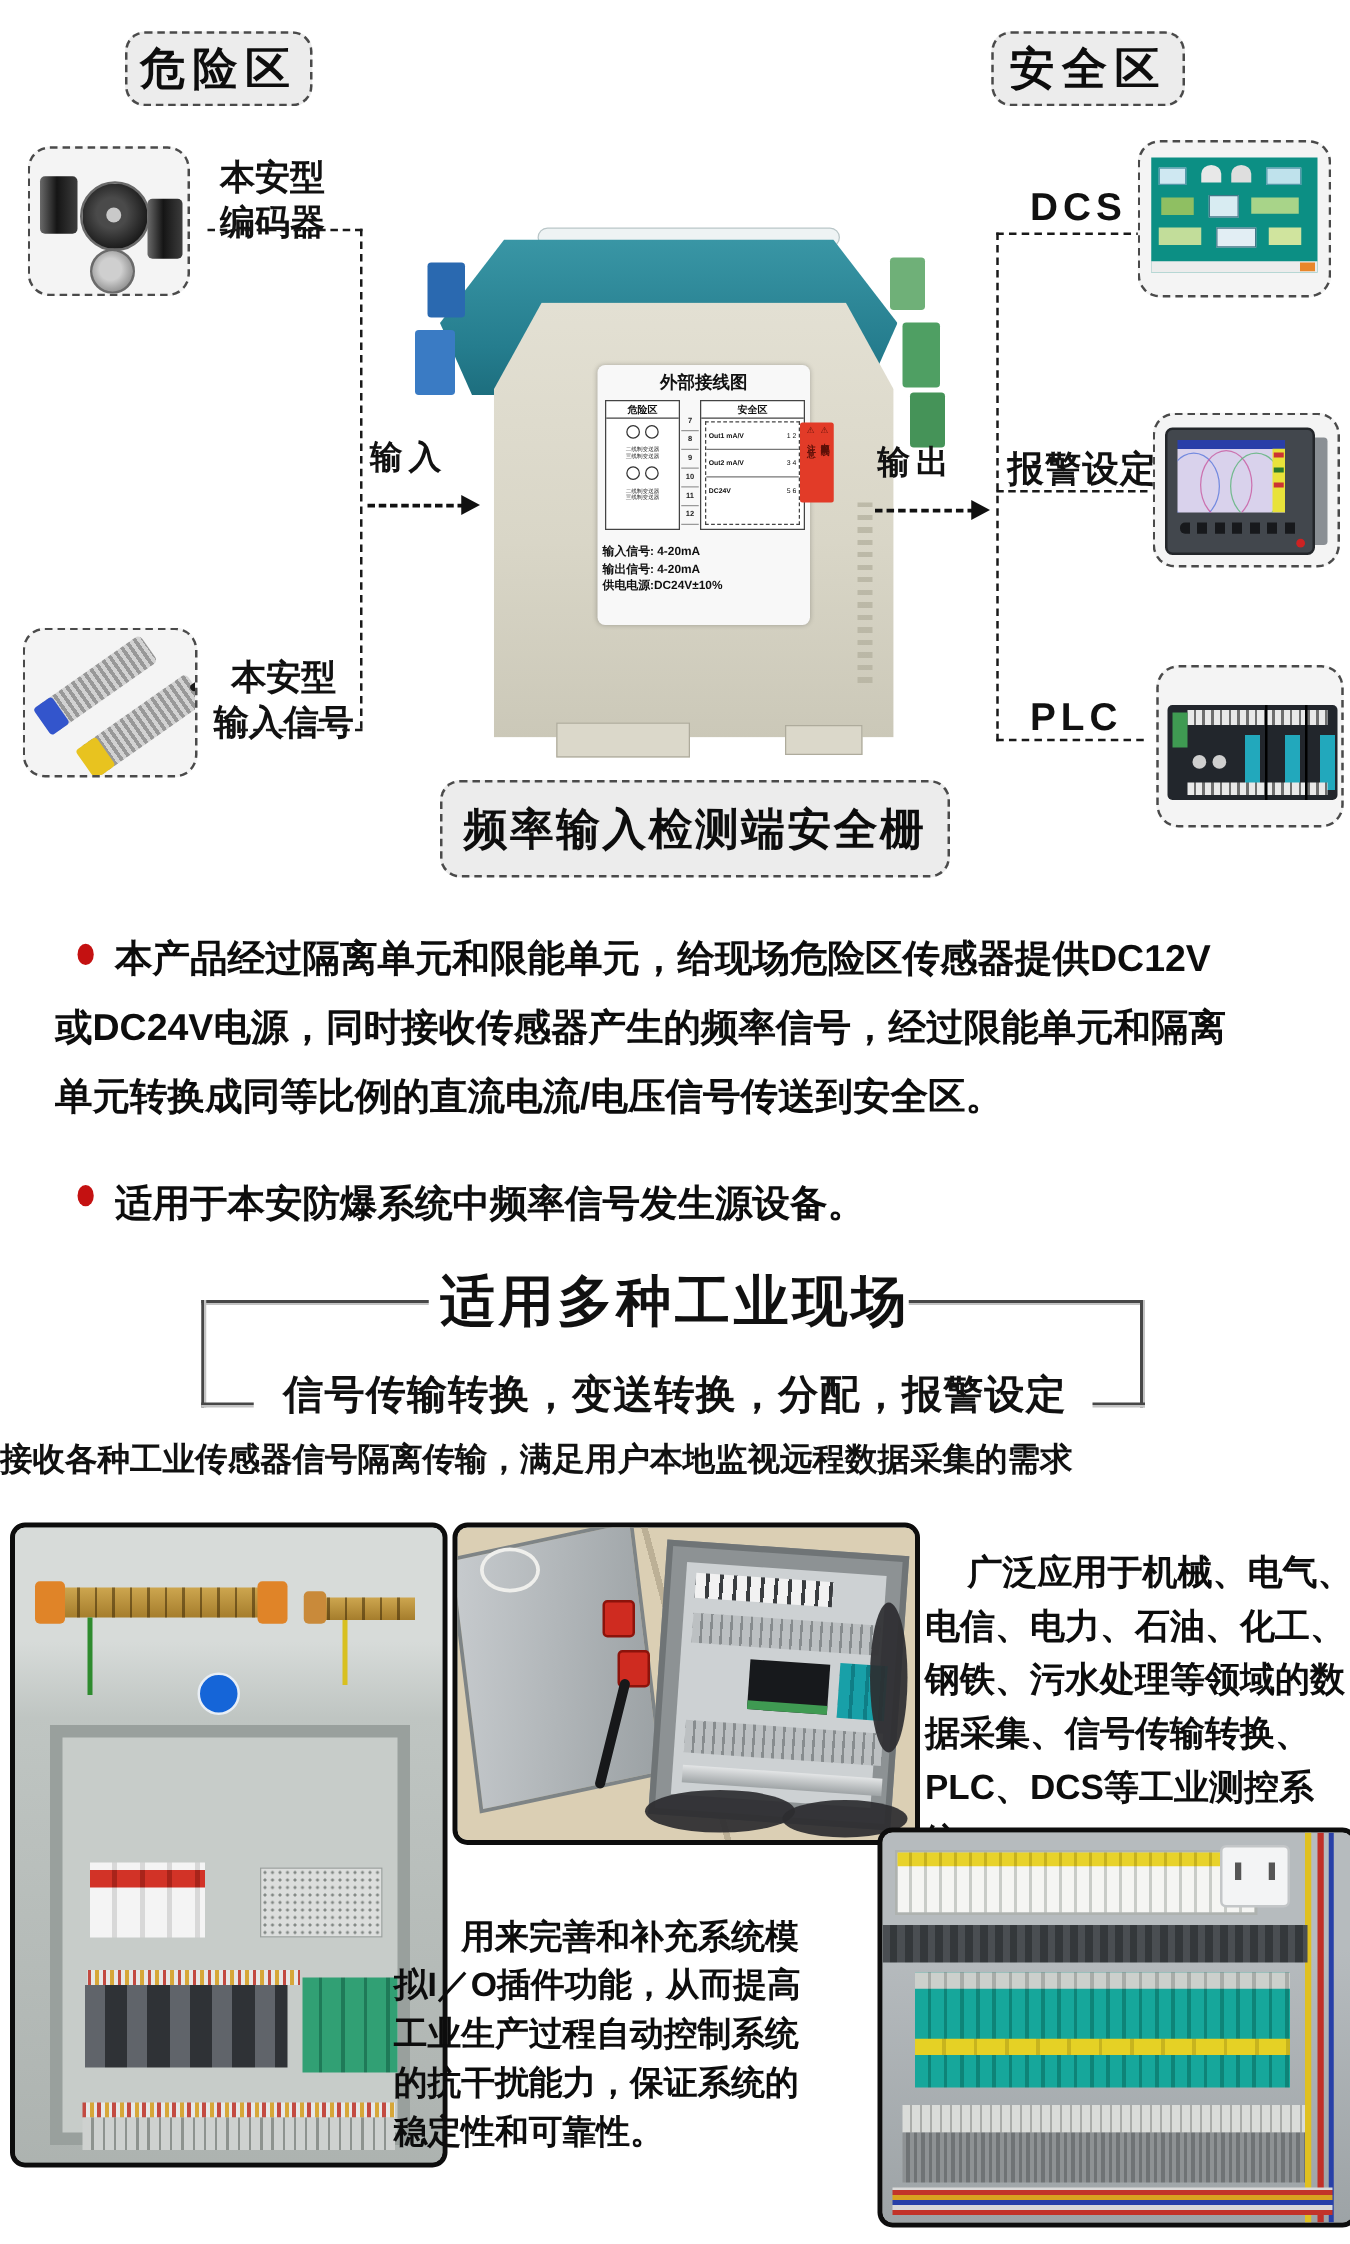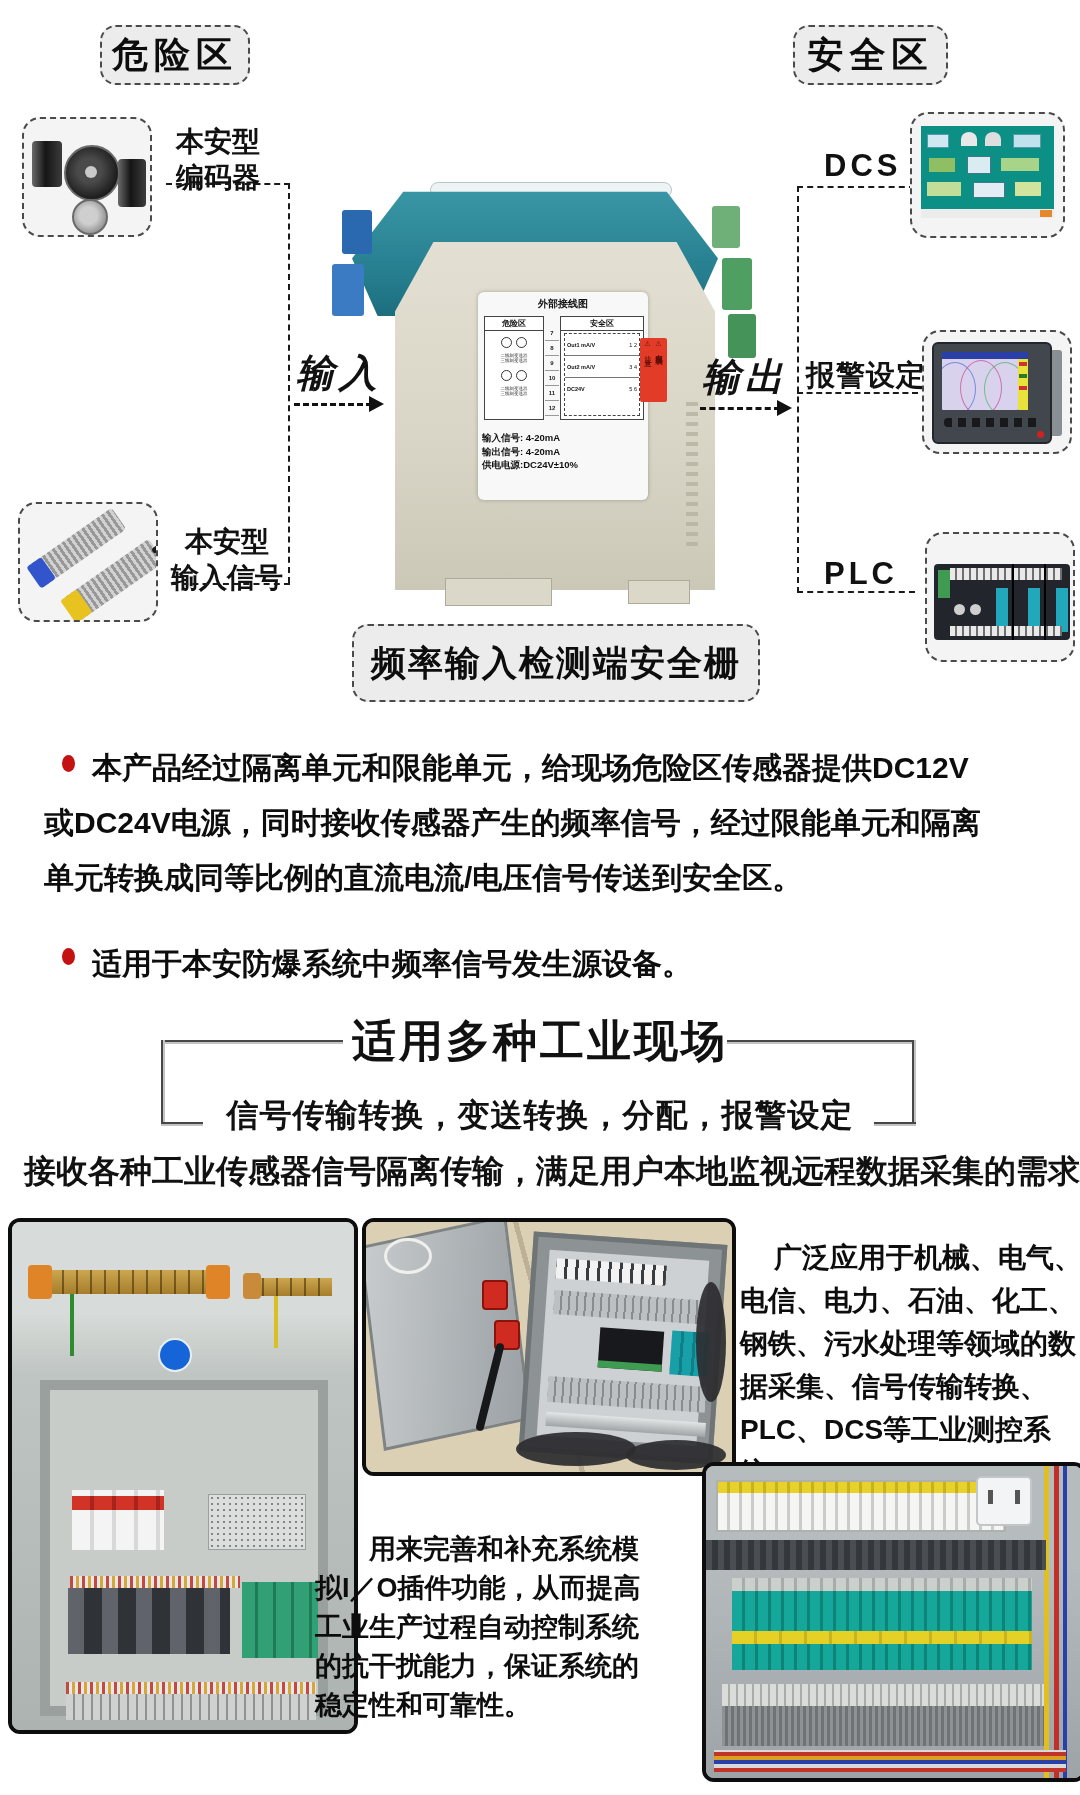--- a/index.html
+++ b/index.html
@@ -17,39 +17,39 @@
   }
   .img-box{
     background:#f4f4f4;border:2px dashed #4a4a4a;border-radius:18px;
     overflow:hidden;box-sizing:border-box;
   }
   
   .dline-h{border-top:2px dashed #1a1a1a;height:0;}
   .dline-v{border-left:2px dashed #1a1a1a;width:0;}
   
   .dev-side-label{font-weight:bold;line-height:36px;font-size:28px;text-align:center;}
-  .flow-label{font-weight:bold;font-size:38px;letter-spacing:5px;font-style:italic;}
+  .flow-label{font-weight:bold;font-size:26px;letter-spacing:5px;}
   .sys-label{font-weight:bold;}
   
   .flow-arrow{height:16px;}
   .flow-arrow .shaft{position:absolute;left:0;right:12px;top:7px;border-top:3px dashed #111;}
   .flow-arrow .head{position:absolute;right:0;top:0;width:0;height:0;
     border-left:15px solid #111;border-top:8px solid transparent;border-bottom:8px solid transparent;}
   
   .dev-teal{background:linear-gradient(180deg,#3a97a6 0%,#257d8e 70%,#1d6e7e 100%);
     clip-path:polygon(14% 3%,86% 3%,100% 55%,93% 100%,7% 100%,0 55%);}
   .dev-strip{background:#eef3f4;border:1px solid #b9c6c8;border-radius:8px;}
   .dev-tab{border-radius:3px;}
   .dev-body{background:linear-gradient(180deg,#e3e0d3 0%,#d9d6c7 55%,#cbc8b8 100%);
     clip-path:polygon(0 20%,12% 0,88% 0,100% 20%,100% 100%,0 100%);}
   .dev-vents{background:repeating-linear-gradient(180deg,#b5b2a0 0 4px,transparent 4px 10px);opacity:.8;}
   .dev-foot{background:#dbd8ca;border:1px solid #aeab9c;}
   .sticker{background:#f8f8f8;border-radius:6px;box-shadow:0 0 4px rgba(0,0,0,.25);
     box-sizing:border-box;padding:5px 4px;}
-  .st-title{font-size:10px;font-weight:bold;text-align:center;margin-bottom:3px;}
+  .st-title{font-size:14px;font-weight:bold;text-align:center;margin-bottom:3px;}
   .st-wrap{position:relative;height:112px;}
   .st-box{position:absolute;border:1px solid #444;box-sizing:border-box;background:#fff;}
   .st-head{font-size:8px;font-weight:bold;text-align:center;border-bottom:1px solid #444;height:13px;line-height:13px;}
   .st-circle{width:9px;height:9px;border:1.3px solid #333;border-radius:50%;display:inline-block;margin:1px 2px;}
   .st-cap{font-size:4.5px;color:#222;text-align:center;line-height:5px;letter-spacing:0;}
   .st-nums{position:absolute;font-size:6px;font-weight:bold;color:#222;width:14px;text-align:center;}
   .st-nums span{display:block;height:14px;line-height:14px;border-bottom:1px solid #999;}
   .st-dashed{position:absolute;border:1px dashed #444;box-sizing:border-box;}
   .st-row{display:flex;justify-content:space-between;align-items:center;
     border-bottom:1px solid #777;padding:1px 2px;height:22px;box-sizing:border-box;}
@@ -58,21 +58,21 @@
   .st-row .tm{font-size:5.5px;}
   .st-specs{font-size:9.5px;font-weight:bold;line-height:13.5px;margin-top:5px;letter-spacing:0;}
   .red-sticker{background:#e23b28;border-radius:2px;display:flex;justify-content:center;gap:2px;padding:2px 1px;box-sizing:border-box;}
   .warn-col{writing-mode:vertical-rl;font-size:7px;font-weight:bold;color:#5c1008;line-height:9px;letter-spacing:1px;}
   
   .bullet-dot{border-radius:50%;}
   .feature-text{font-size:30px;font-weight:bold;line-height:55px;color:#0d0d0d;}
   
   .sec-title{width:100%;text-align:center;font-size:44px;font-weight:bold;letter-spacing:3px;}
   .sec-sub{width:100%;text-align:center;font-size:32px;font-weight:bold;letter-spacing:1px;}
-  .sec-desc{width:100%;text-align:right;font-size:32px;font-weight:bold;}
+  .sec-desc{width:100%;text-align:left;font-size:26px;font-weight:bold;}
   .bracket-h{background:linear-gradient(180deg,#474747 0 55%,#c3c3c3 55% 100%);height:4px;}
   .bracket-v{background:linear-gradient(90deg,#474747 0 55%,#c3c3c3 55% 100%);width:4px;}
   
   .photo{border:4px solid #0d0d0d;border-radius:12px;overflow:hidden;background:#b7bcba;}
   .body-par{font-size:28px;font-weight:600;line-height:43px;color:#0d0d0d;}
   
   .pl-wall{position:absolute;inset:0;background:linear-gradient(180deg,#d7dbd9 0 18%,#bfc5c2 30%,#adb3b0 100%);}
   .busbar{position:absolute;background:linear-gradient(180deg,#cda64f,#a57d2c);
     background-image:repeating-linear-gradient(90deg,rgba(60,40,5,.55) 0 2px,transparent 2px 14px),linear-gradient(180deg,#cda64f,#a57d2c);}
   .bus-end{position:absolute;width:24px;height:34px;background:#e08428;border-radius:4px;top:-5px;}

